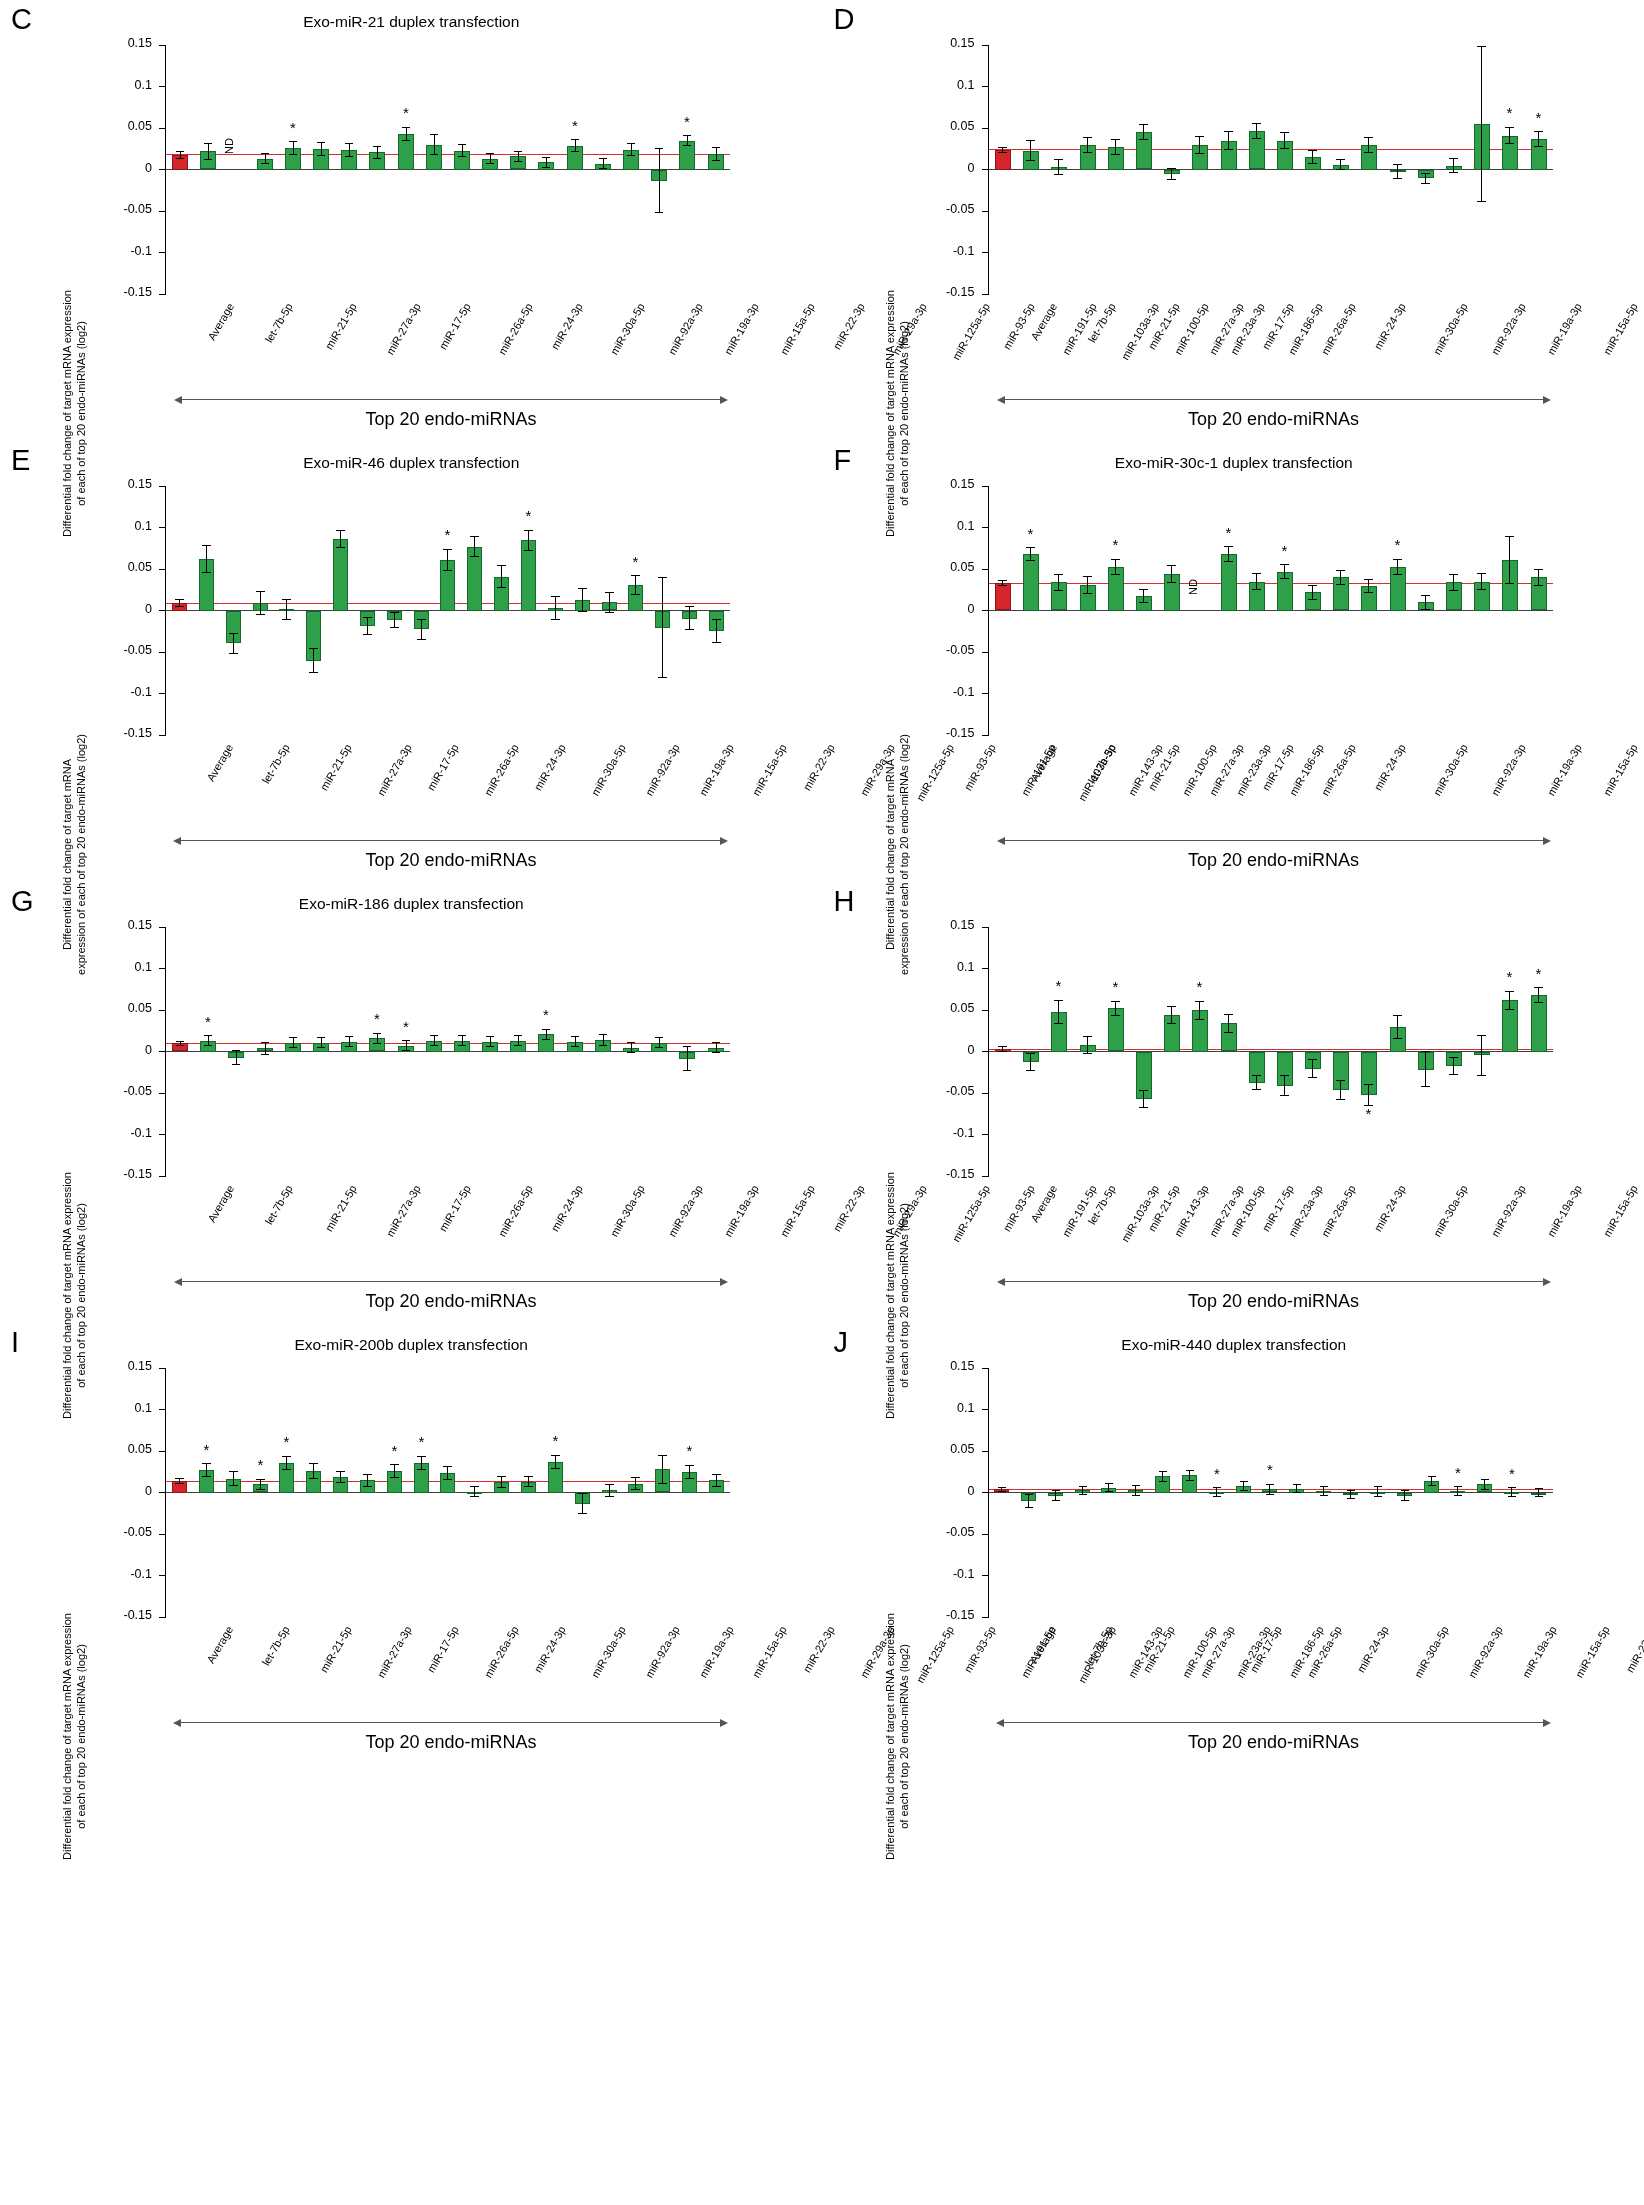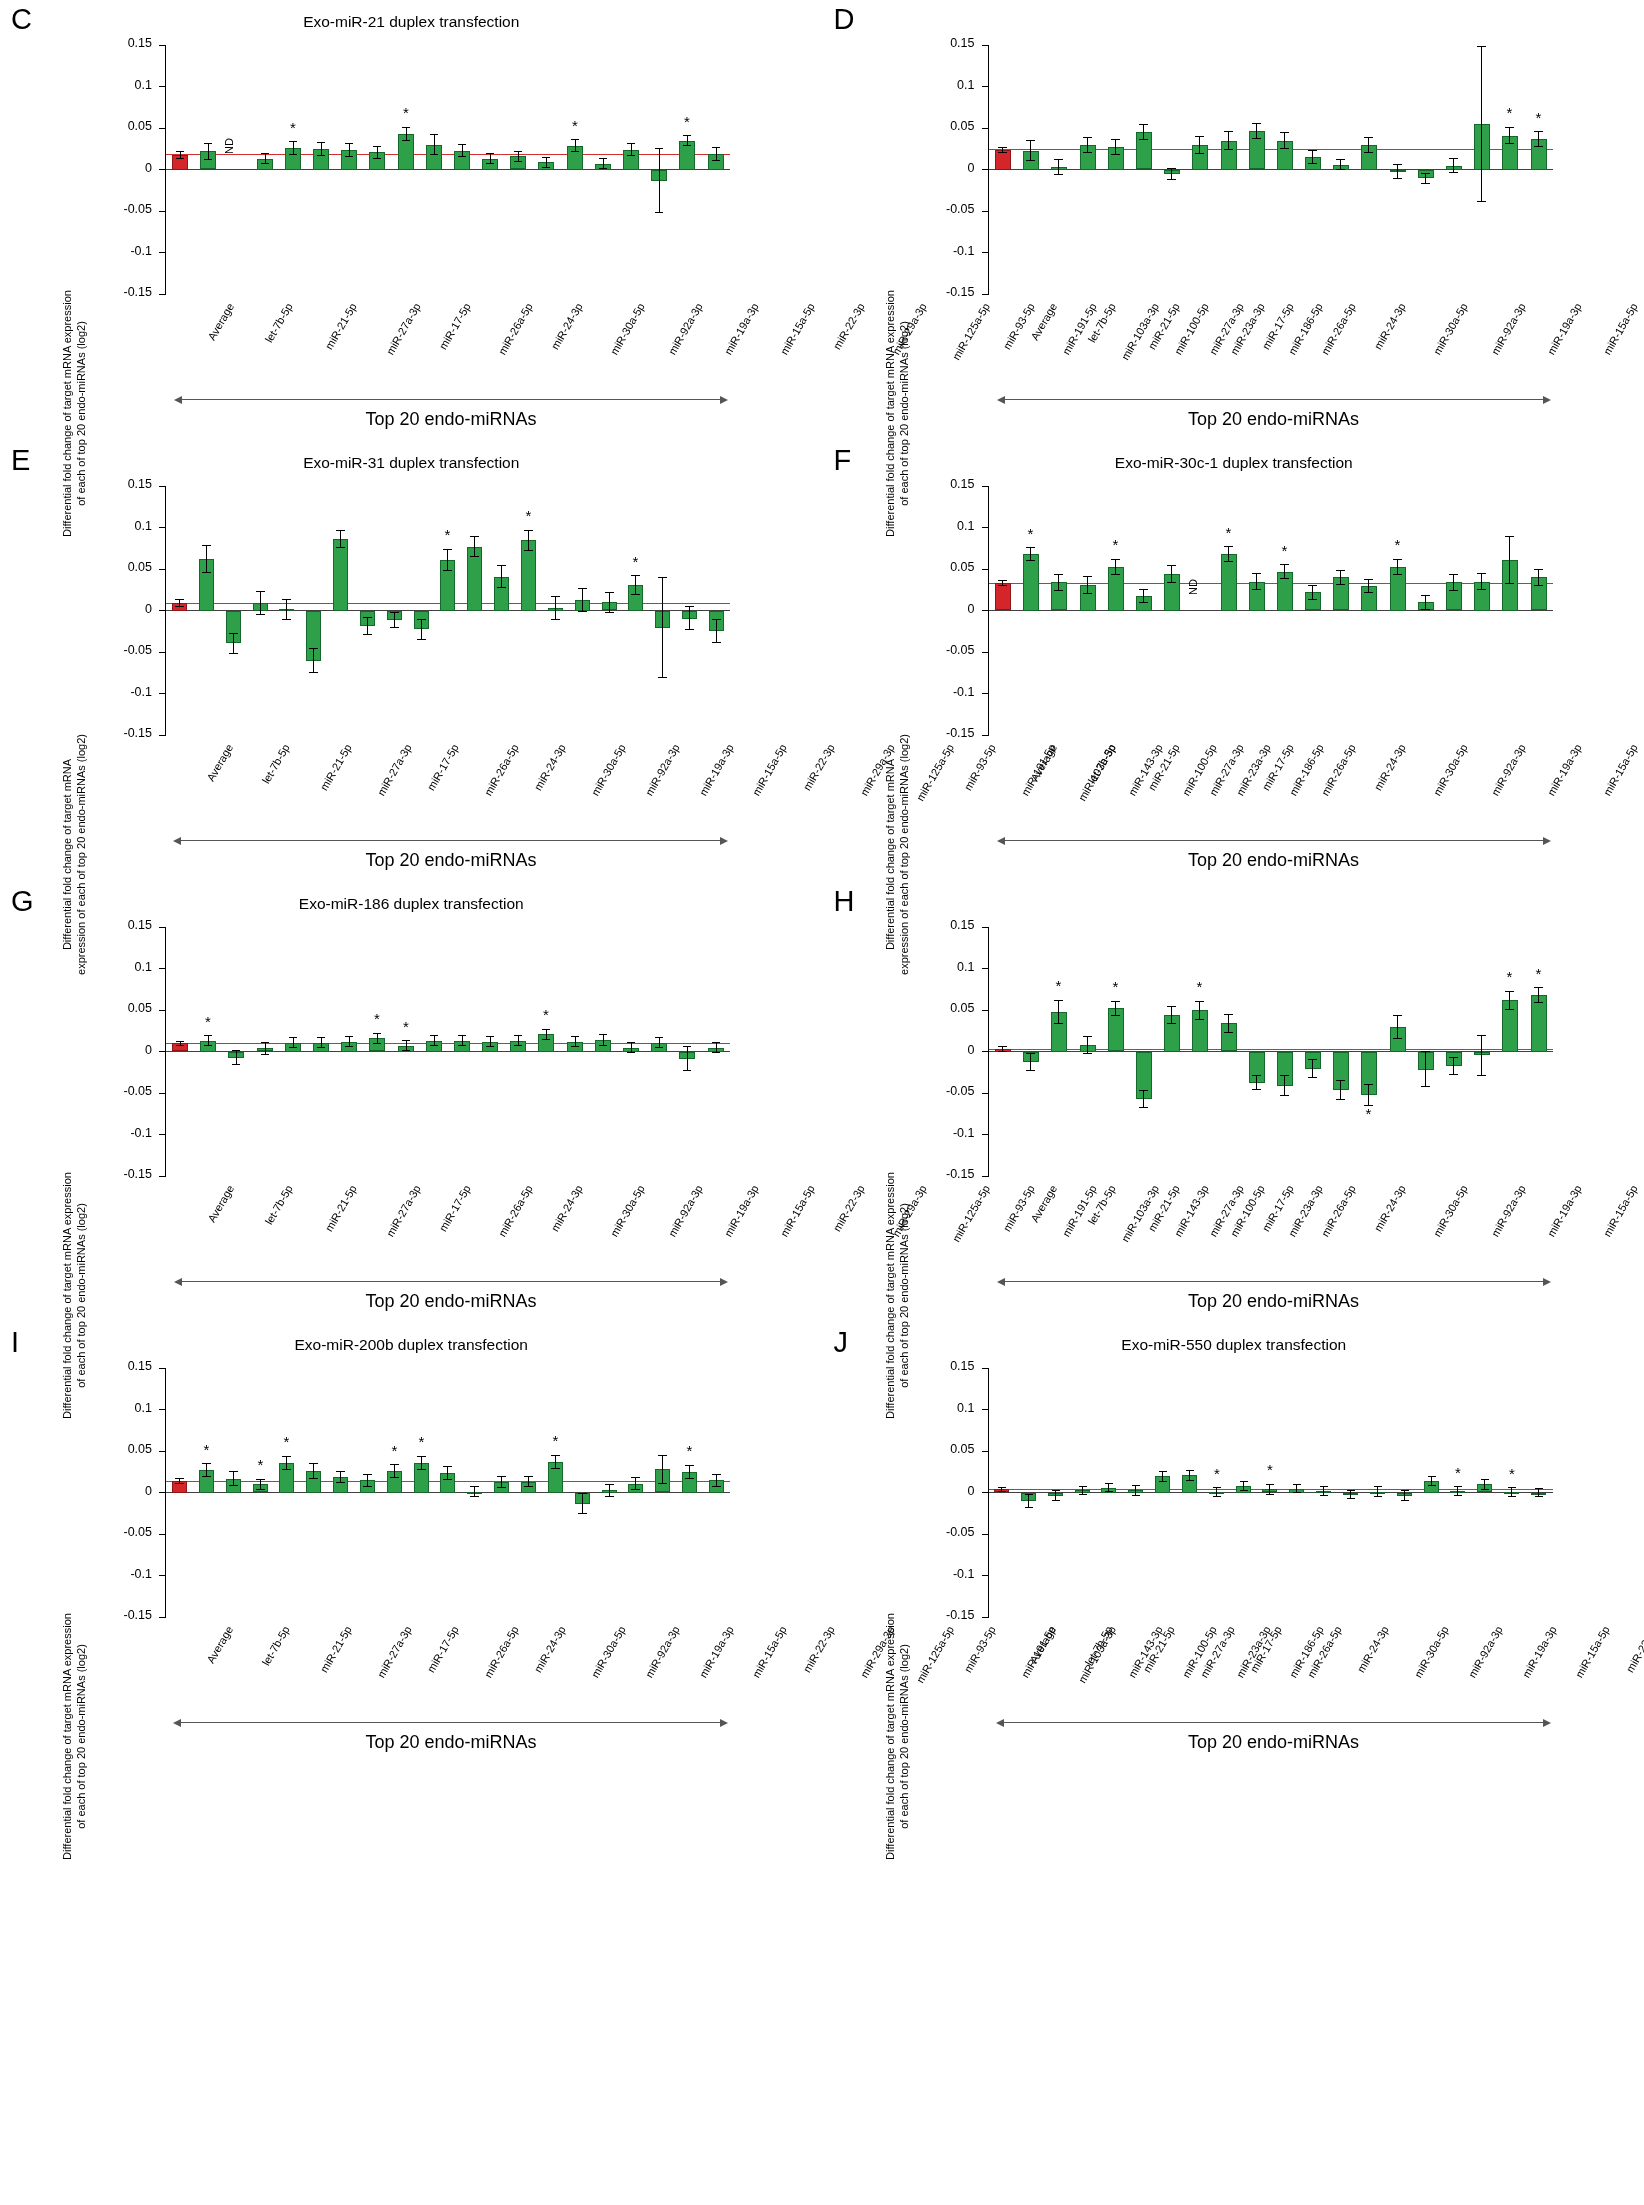--- a/index.html
+++ b/index.html
@@ -362,21 +362,21 @@
           <div class="star" style="left: 0px; width: 28px; top: 68px;">*</div>
         </div>
       </div>
       <div class="arrowline" style="left: 182px; width: 538px; top: 399px;"></div>
       <div class="arrowhead left" style="left: 174px; top: 396px;"></div>
       <div class="arrowhead right" style="left: 720px; top: 396px;"></div>
       <div class="arrowtext" style="left: 182px; width: 538px; top: 409px;">Top 20 endo-miRNAs</div>
     </div>
     <div class="panel">
       <div class="panel-letter">E</div>
-      <div class="panel-title">Exo-miR-31 duplex transfection</div>
+      <div class="panel-title">Exo-miR-46 duplex transfection</div>
       <div class="ylabel" style="top: 374px; left: 60px; width: 399px;">
         <span>Differential fold change of target mRNA</span>
         <span>expression of each of top 20 endo-miRNAs (log2)</span>
       </div>
       <div class="plot" style="left: 165px; top: 45px; width: 564px; height: 249px;">
         <div class="ytickline" style="left: -7px; top: -0.5px;"></div>
         <div class="ytick" style="left: -61px; top: -9px;">0.15</div>
         <div class="ytickline" style="left: -7px; top: 41px;"></div>
         <div class="ytick" style="left: -61px; top: 33px;">0.1</div>
         <div class="ytickline" style="left: -7px; top: 83px;"></div>
@@ -1229,21 +1229,21 @@
           <div class="xlab" style="left: 555px; top: 256px;">miR-186-5p</div>
         </div>
       </div>
       <div class="arrowline" style="left: 181px; width: 540px; top: 399px;"></div>
       <div class="arrowhead left" style="left: 173px; top: 396px;"></div>
       <div class="arrowhead right" style="left: 720px; top: 396px;"></div>
       <div class="arrowtext" style="left: 181px; width: 540px; top: 409px;">Top 20 endo-miRNAs</div>
     </div>
     <div class="panel">
       <div class="panel-letter">J</div>
-      <div class="panel-title">Exo-miR-550 duplex transfection</div>
+      <div class="panel-title">Exo-miR-440 duplex transfection</div>
       <div class="ylabel" style="top: 374px; left: 60px; width: 399px;">
         <span>Differential fold change of target mRNA expression</span>
         <span>of each of top 20 endo-miRNAs (log2)</span>
       </div>
       <div class="plot" style="left: 165px; top: 45px; width: 564px; height: 249px;">
         <div class="ytickline" style="left: -7px; top: -0.5px;"></div>
         <div class="ytick" style="left: -61px; top: -9px;">0.15</div>
         <div class="ytickline" style="left: -7px; top: 41px;"></div>
         <div class="ytick" style="left: -61px; top: 33px;">0.1</div>
         <div class="ytickline" style="left: -7px; top: 83px;"></div>

